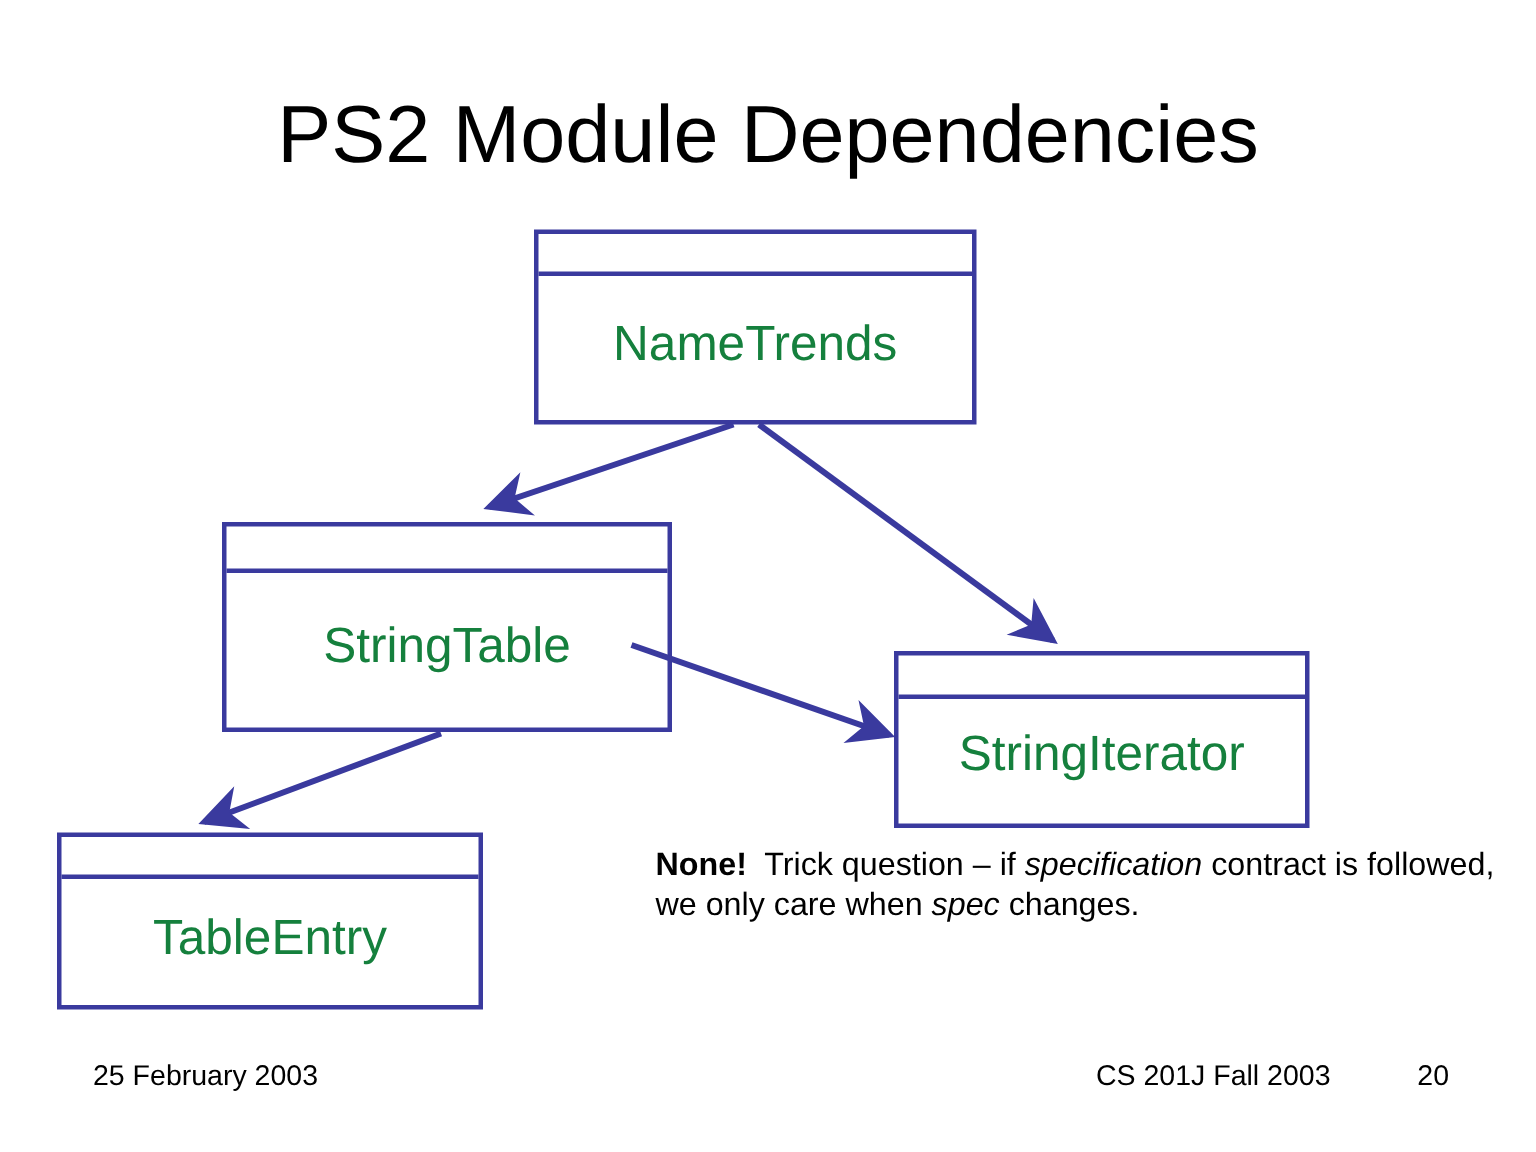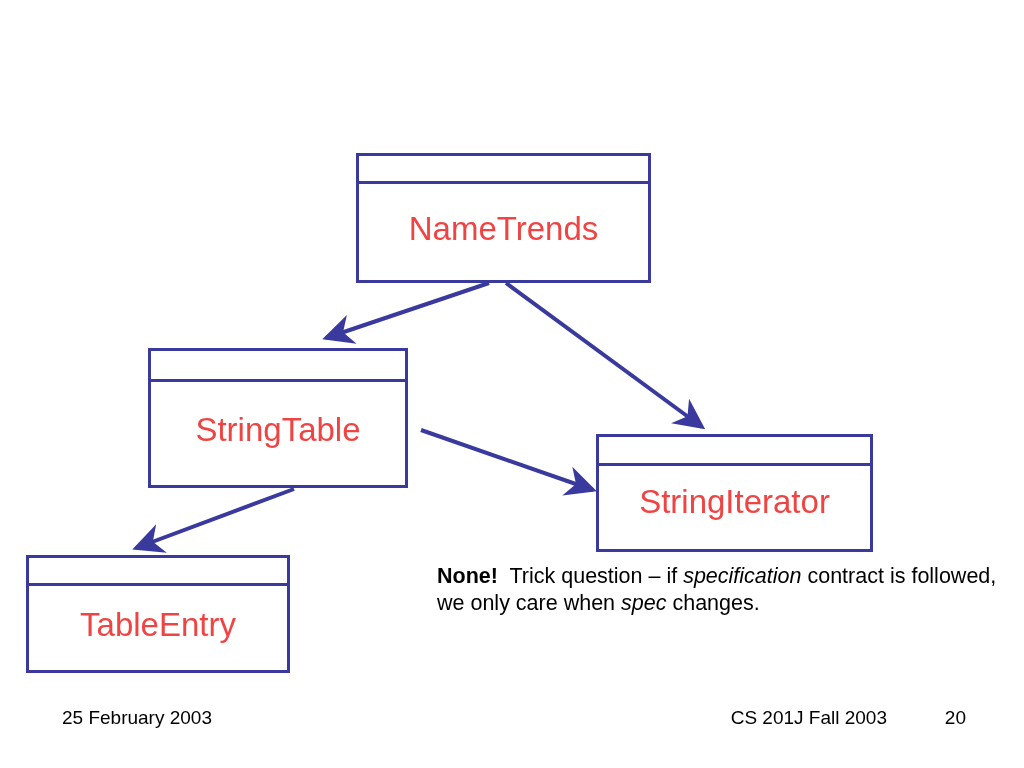--- a/index.html
+++ b/index.html
@@ -52,38 +52,38 @@
   .uml-box .uml-body {
     flex: 1 1 auto;
     display: flex;
     align-items: center;
     justify-content: center;
     padding: 0 6px;
   }
   .uml-box .uml-name {
     font-size: 33px;
     line-height: 38px;
-    color: #ef4444;
+    color: #15803d;
     white-space: nowrap;
   }
 
   
   #box-nametrends     { left: 356px; top: 153px; width: 295px; height: 130px; }
   #box-nametrends   .uml-header { height: 28px; }
   #box-nametrends   .uml-body   { padding-bottom: 6px; }
 
-  #box-stringtable    { left: 148px; top: 348px; width: 260px; height: 140px; }
+  #box-stringtable    { left: 148px; top: 348px; width: 300px; height: 140px; }
   #box-stringtable  .uml-header { height: 31px; }
   #box-stringtable  .uml-body   { padding-bottom: 8px; }
 
   #box-stringiterator { left: 596px; top: 434px; width: 277px; height: 118px; }
   #box-stringiterator .uml-header { height: 29px; }
   #box-stringiterator .uml-body   { padding-bottom: 11px; }
 
-  #box-tableentry     { left: 26px;  top: 555px; width: 264px; height: 118px; }
+  #box-tableentry     { left: 38px;  top: 555px; width: 284px; height: 118px; }
   #box-tableentry   .uml-header { height: 28px; }
   #box-tableentry   .uml-body   { padding-bottom: 6px; }
 
   
   #arrow-layer {
     position: absolute;
     left: 0;
     top: 0;
     width: 1024px;
     height: 768px;
@@ -120,20 +120,21 @@
   }
   #footer .foot-date   { position: absolute; left: 62px;  top: 0; }
   #footer .foot-course { position: absolute; left: 0; top: 0; width: 887px; text-align: right; }
   #footer .foot-page   { position: absolute; right: 58px; top: 0; }
 </style>
 </head>
 <body>
 
 <div id="slide">
 
+  <div id="slide-title">PS2 Module Dependencies</div>
 
   <div class="uml-box" id="box-nametrends">
     <div class="uml-header"></div>
     <div class="uml-body">
       <span class="uml-name">NameTrends</span>
     </div>
   </div>
 
   <div class="uml-box" id="box-stringtable">
     <div class="uml-header"></div>

